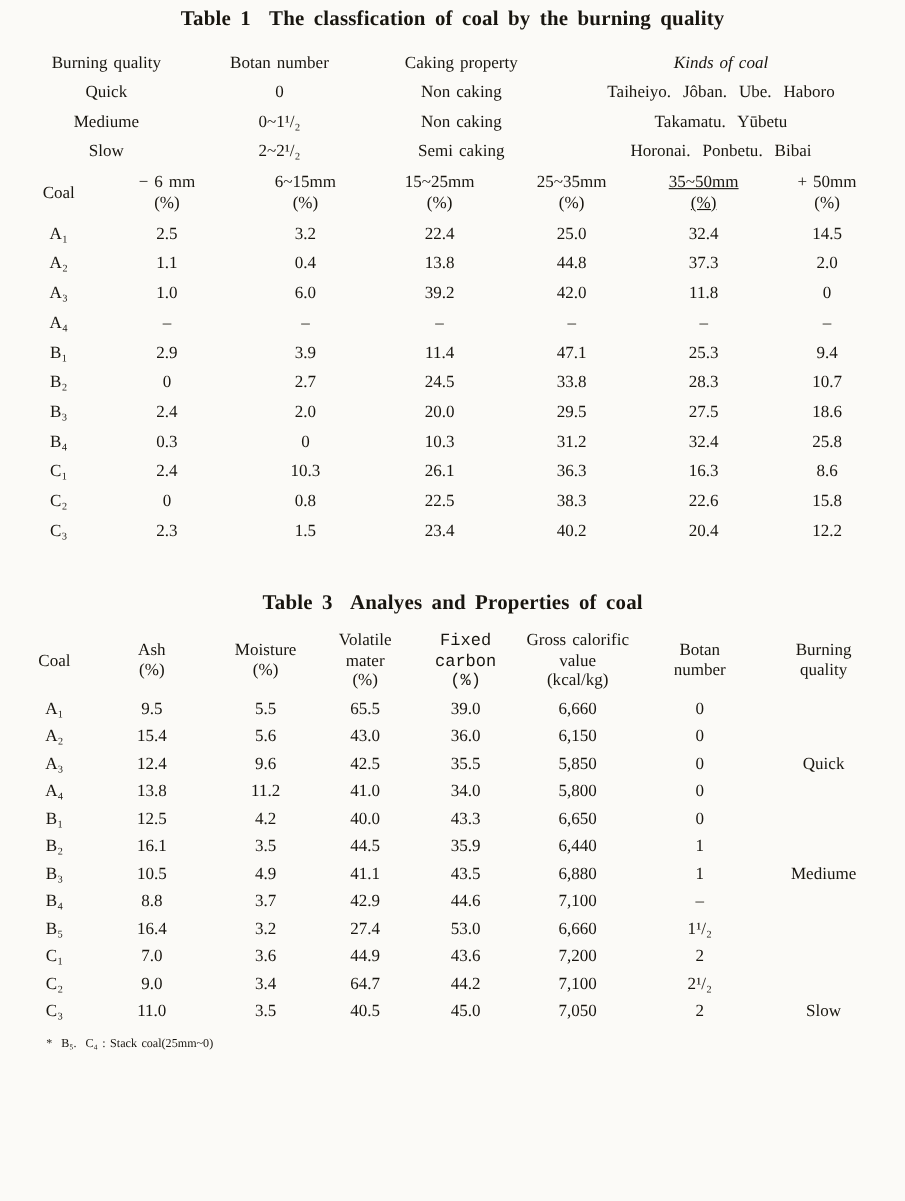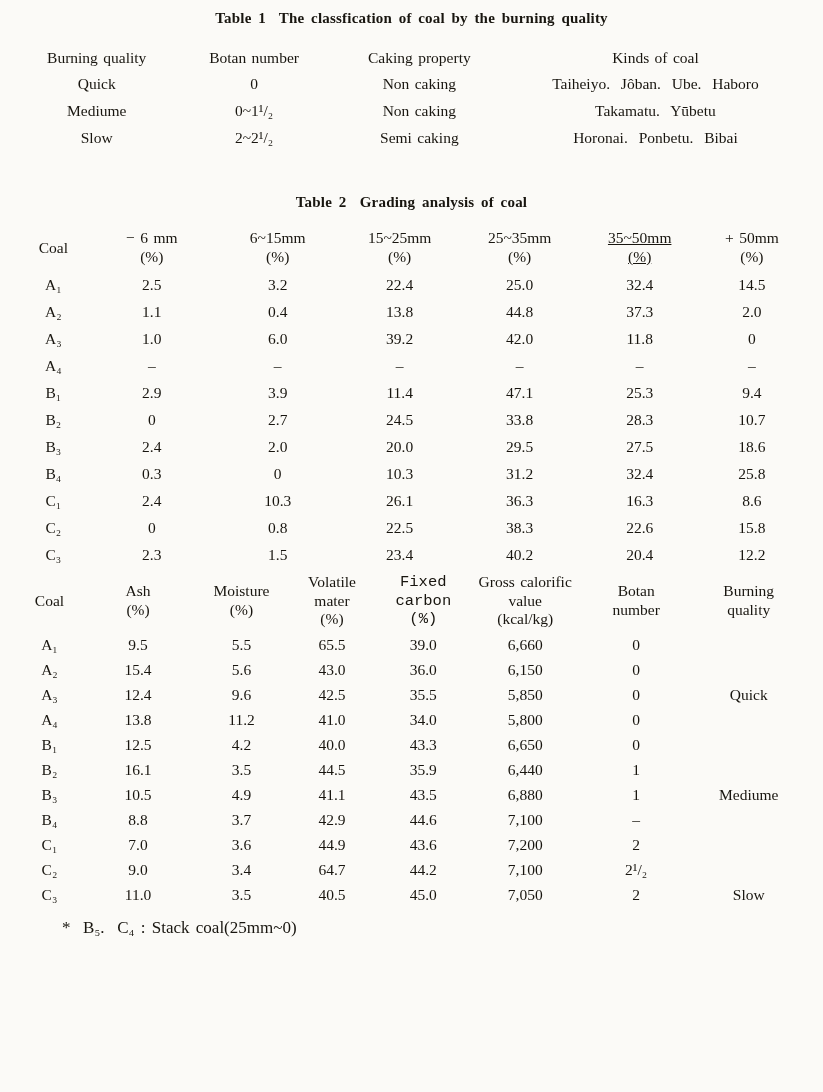--- a/index.html
+++ b/index.html
@@ -16,21 +16,21 @@
     font-size: 15.5px;
   }
   .page {
     padding: 8px 18px 0 18px;
     box-sizing: border-box;
     width: 823px;
   }
   .tbl-title {
     text-align: center;
     font-weight: bold;
-    font-size: 15px;
+    font-size: 19px;
     line-height: 20px;
     margin: 0;
     letter-spacing: 0.2px;
     word-spacing: 0.18em;
     white-space: pre-wrap;
   }
   .t1-title { margin-bottom: 17px; }
   .t2-title { margin-top: 40px; margin-bottom: 12px; }
   .t3-title { margin-top: 42px; margin-bottom: 10px; }
   table {
@@ -44,21 +44,21 @@
     text-align: center;
     vertical-align: middle;
     white-space: pre-wrap;
     line-height: 1.22;
     word-spacing: 0.1em;
   }
   
   .t1 th:nth-child(1) { width: 20%; }
   .t1 th:nth-child(2) { width: 20%; }
   .t1 th:nth-child(3) { width: 22%; }
-  .t1 th:nth-child(4) { width: 38%; }
+  .t1 th:nth-child(4) { width: 38%; font-style: italic; }
   .t1 thead th { height: 26px; }
   .t1 tbody td { height: 27px; }
   
   .t2 th:nth-child(1) { width: 9%; }
   .t2 th:nth-child(2) { width: 16%; }
   .t2 th:nth-child(3) { width: 16%; }
   .t2 th:nth-child(4) { width: 15%; }
   .t2 th:nth-child(5) { width: 15.5%; }
   .t2 th:nth-child(6) { width: 15%; text-decoration: underline; }
   .t2 th:nth-child(7) { width: 13.5%; }
@@ -69,22 +69,22 @@
   .t3 th:nth-child(2) { width: 14.5%; }
   .t3 th:nth-child(3) { width: 11.8%; }
   .t3 th:nth-child(4) { width: 11.2%; }
   .t3 th:nth-child(5) { width: 12%; font-family: Liberation Mono, monospace; }
   .t3 th:nth-child(6) { width: 13.9%; }
   .t3 th:nth-child(7) { width: 14.3%; }
   .t3 th:nth-child(8) { width: 14.3%; }
   .t3 thead th { height: 64px; }
   .t3 tbody td { height: 25px; }
   .footnote {
-    margin: 10px 0 0 44px;
-    font-size: 17px;
+    margin: 10px 0 0 24px;
+    font-size: 11px;
     white-space: pre-wrap;
     word-spacing: 0.12em;
   }
 </style>
 </head>
 <body>
 
 <div class="page">
 
   <section>
@@ -115,21 +115,20 @@
             <td>Slow</td>
             <td>2~2¹/₂</td>
             <td>Semi caking</td>
             <td>Horonai.  Ponbetu.  Bibai</td>
           </tr>
         </tbody>
     </table>
   </section>
 
   <section>
-    <h2 class="tbl-title t2-title">Table 2  Grading analysis of coal</h2>
     <table class="t2">
       <thead>
         <tr>
             <th>Coal</th>
             <th>− 6 mm
 (%)</th>
             <th>6~15mm
 (%)</th>
             <th>15~25mm
 (%)</th>
@@ -239,20 +238,21 @@
             <td>23.4</td>
             <td>40.2</td>
             <td>20.4</td>
             <td>12.2</td>
           </tr>
         </tbody>
     </table>
   </section>
 
   <section>
+    <h2 class="tbl-title t3-title">Table 3  Analyes and Properties of coal</h2>
     <table class="t3">
       <thead>
         <tr>
             <th>Coal</th>
             <th>Ash
 (%)</th>
             <th>Moisture
 (%)</th>
             <th>Volatile
 mater
@@ -344,20 +344,30 @@
             <td>B₄</td>
             <td>8.8</td>
             <td>3.7</td>
             <td>42.9</td>
             <td>44.6</td>
             <td>7,100</td>
             <td>–</td>
             <td></td>
           </tr>
           <tr>
+            <td>B₅</td>
+            <td>16.4</td>
+            <td>3.2</td>
+            <td>27.4</td>
+            <td>53.0</td>
+            <td>6,660</td>
+            <td>1¹/₂</td>
+            <td></td>
+          </tr>
+          <tr>
             <td>C₁</td>
             <td>7.0</td>
             <td>3.6</td>
             <td>44.9</td>
             <td>43.6</td>
             <td>7,200</td>
             <td>2</td>
             <td></td>
           </tr>
           <tr>

